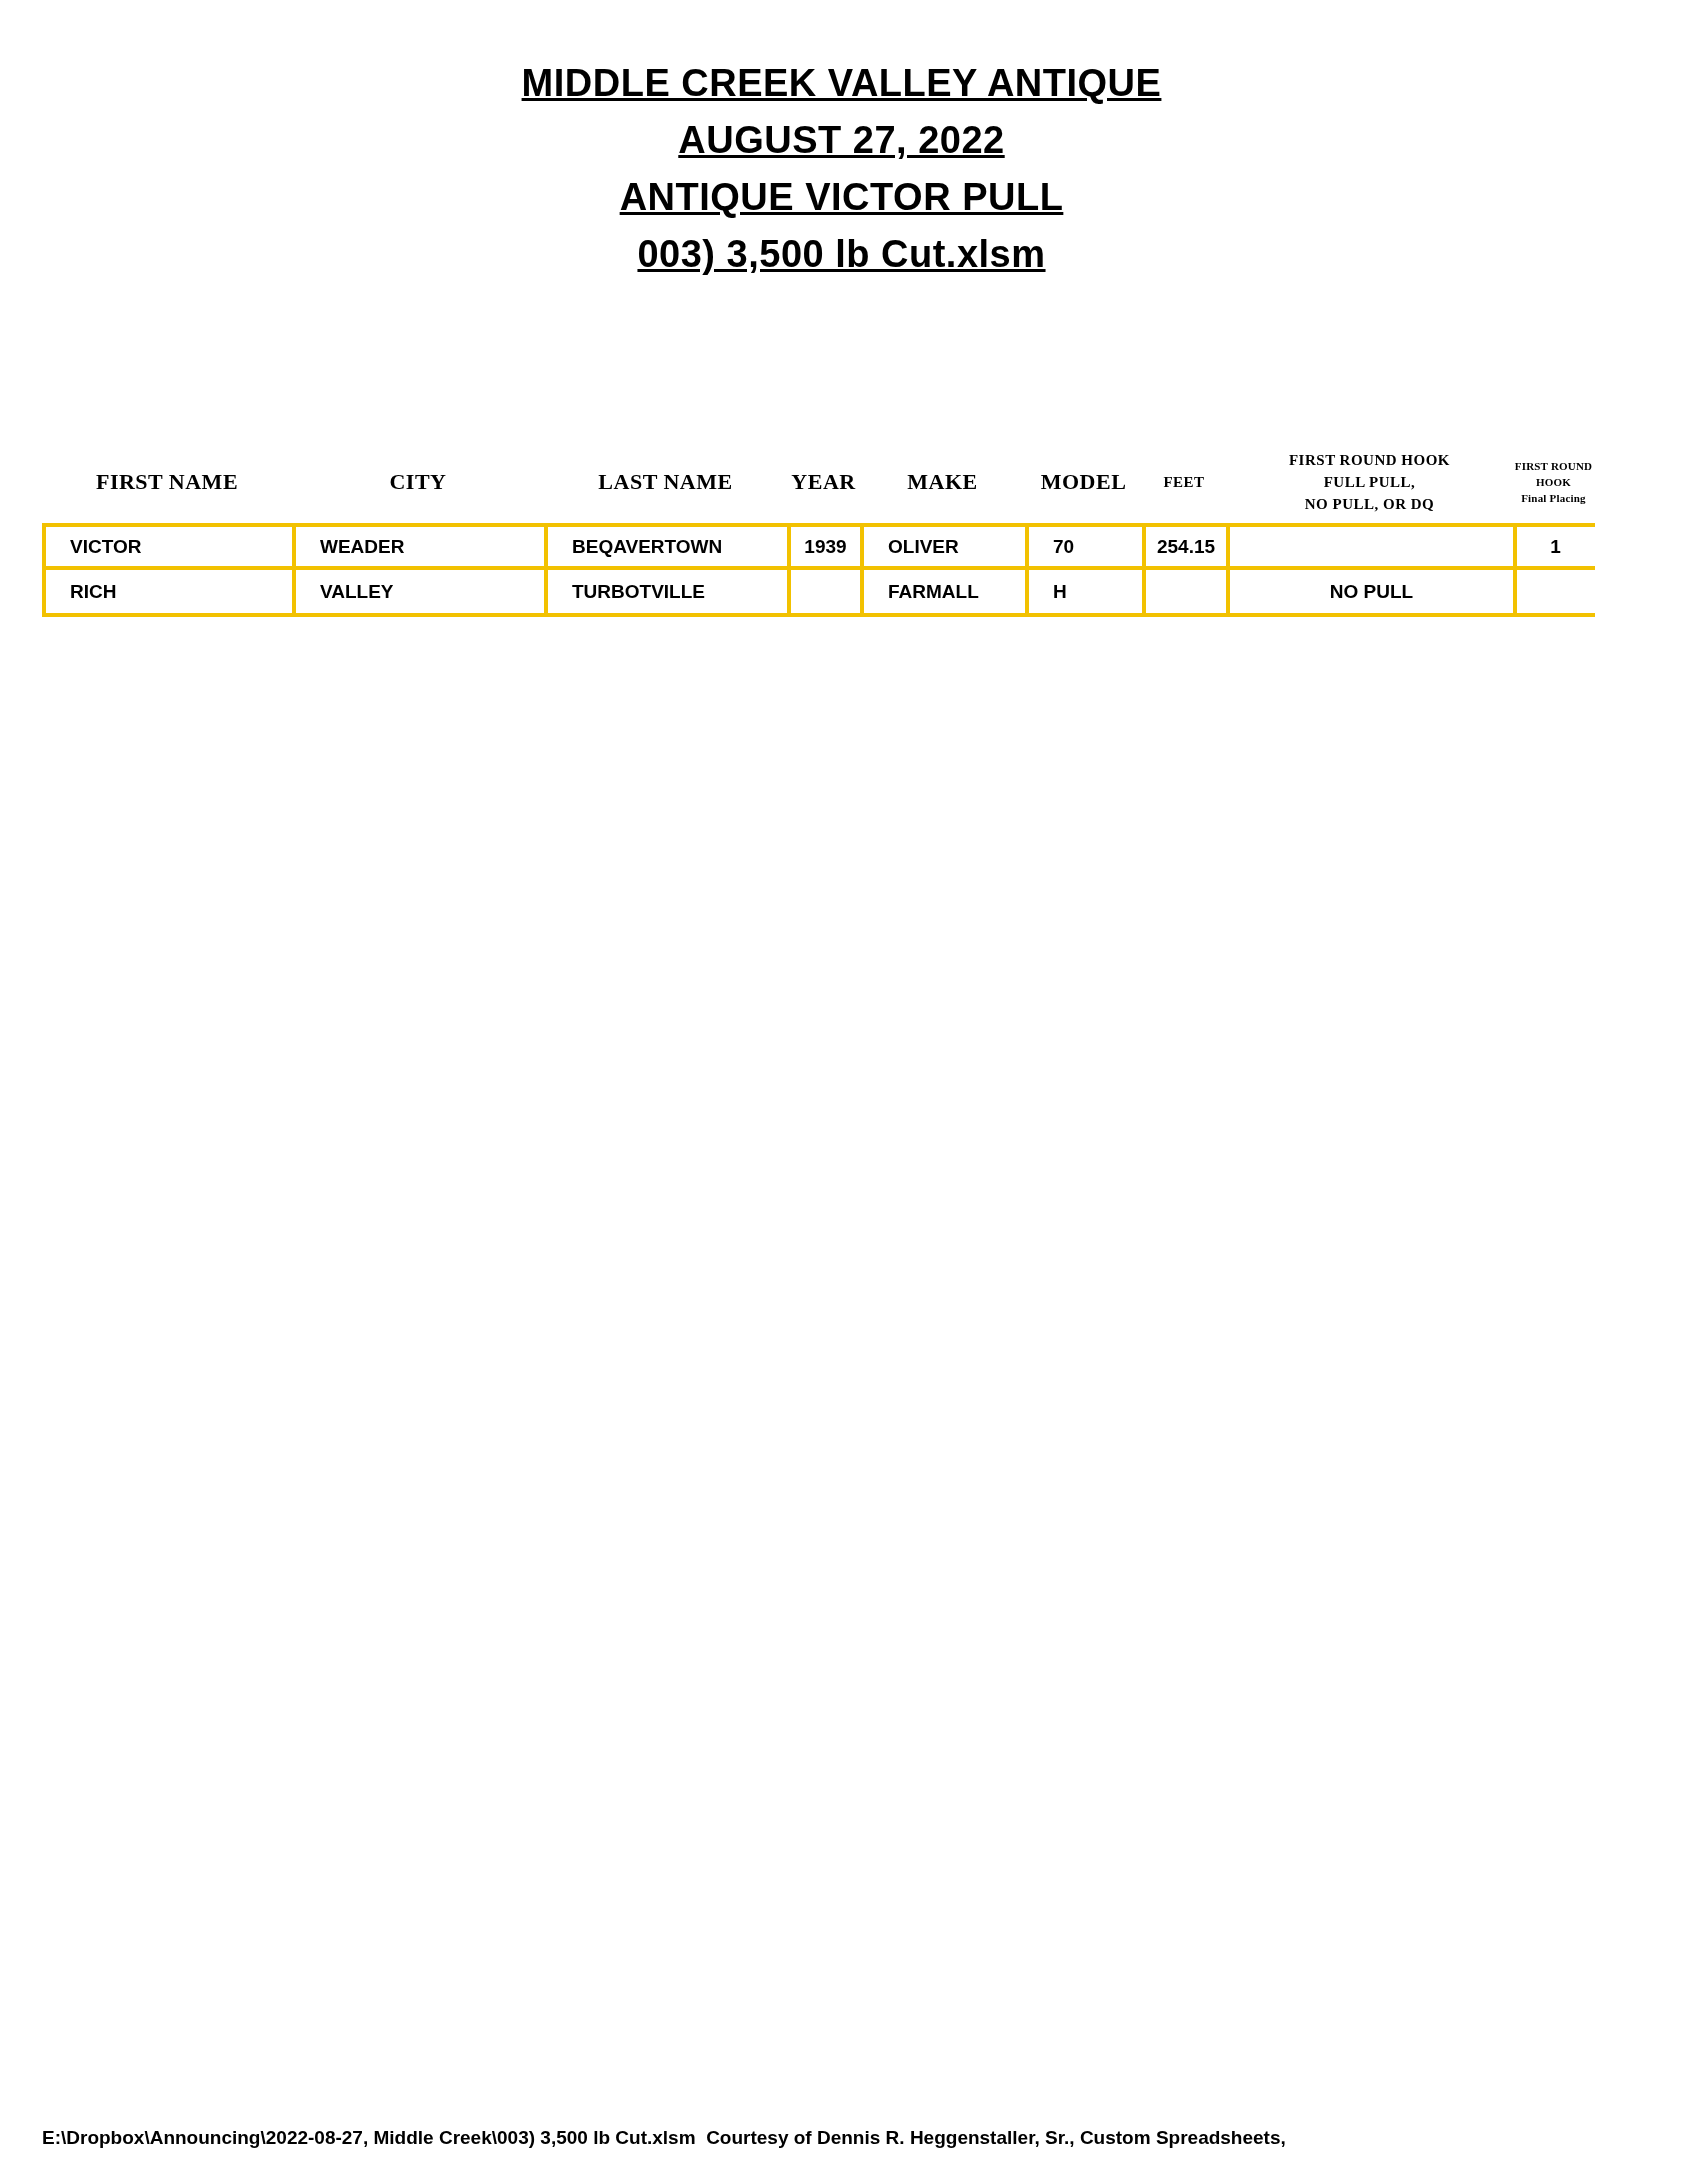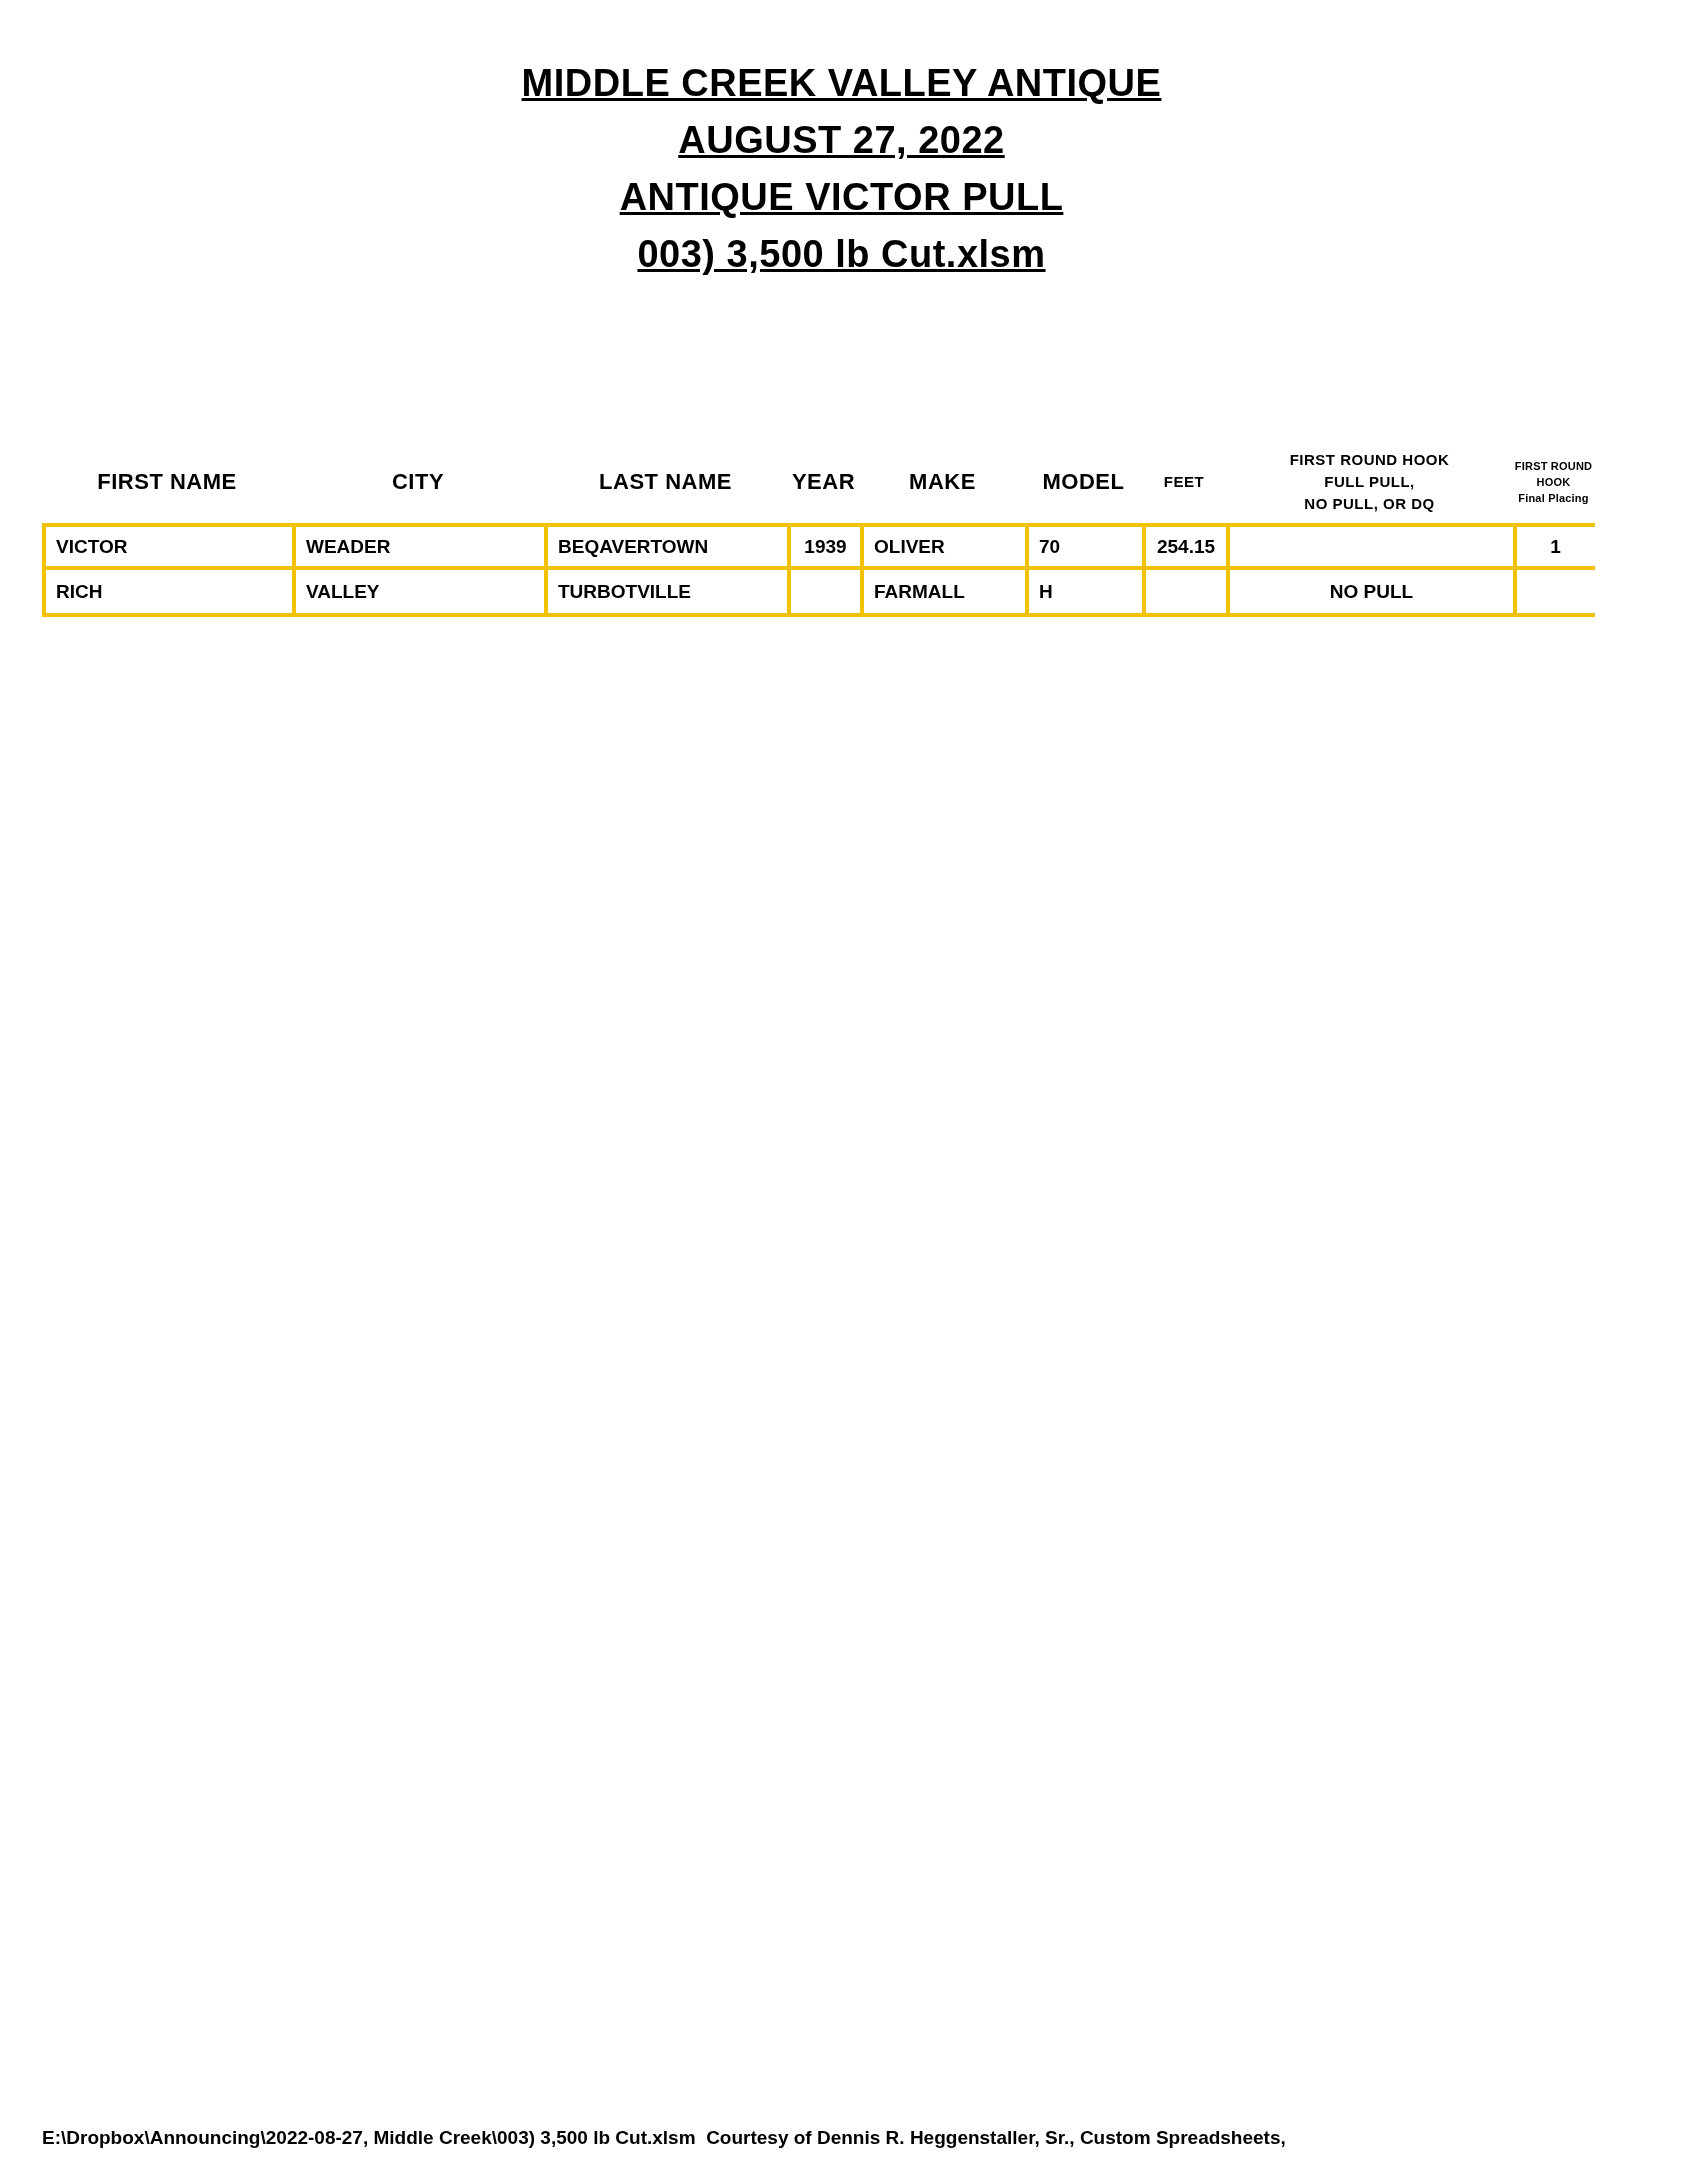--- a/index.html
+++ b/index.html
@@ -36,20 +36,21 @@
   .table-header {
     position: absolute;
     left: 42px; top: 441px;
     width: 1553px; height: 82px;
   }
   .hcell {
     display: flex; flex-direction: column;
     align-items: center; justify-content: center;
     text-align: center;
     letter-spacing: 0.5px;
+    font-family: Liberation Serif, serif;
   }
   .hcell.lg { font-size: 22px; line-height: 26px; }
   .hcell.md { font-size: 15px; line-height: 22px; }
   .hcell.sm { font-size: 11px;  line-height: 16px; letter-spacing: 0.2px; }
 
   
   .table-body {
     position: absolute;
     left: 42px; top: 523px;
     width: 1553px;
@@ -59,21 +60,21 @@
   .trow { height: 43px; }
   .trow:first-child { border-bottom: 4px solid var(--gold); }
   .tcell {
     height: 100%;
     border-left: 4px solid var(--gold);
     display: flex; align-items: center;
     font-size: 19px;
     overflow: hidden;
     white-space: nowrap;
   }
-  .tcell.align-left   { justify-content: flex-start; padding-left: 10px; }
+  .tcell.align-left   { justify-content: flex-start; padding-left: 24px; }
   .tcell.align-center { justify-content: center; }
 
   
   .footer {
     position: absolute;
     left: 42px; top: 2065px;
     font-size: 19px;
     line-height: 29px;
     white-space: pre;
   }

